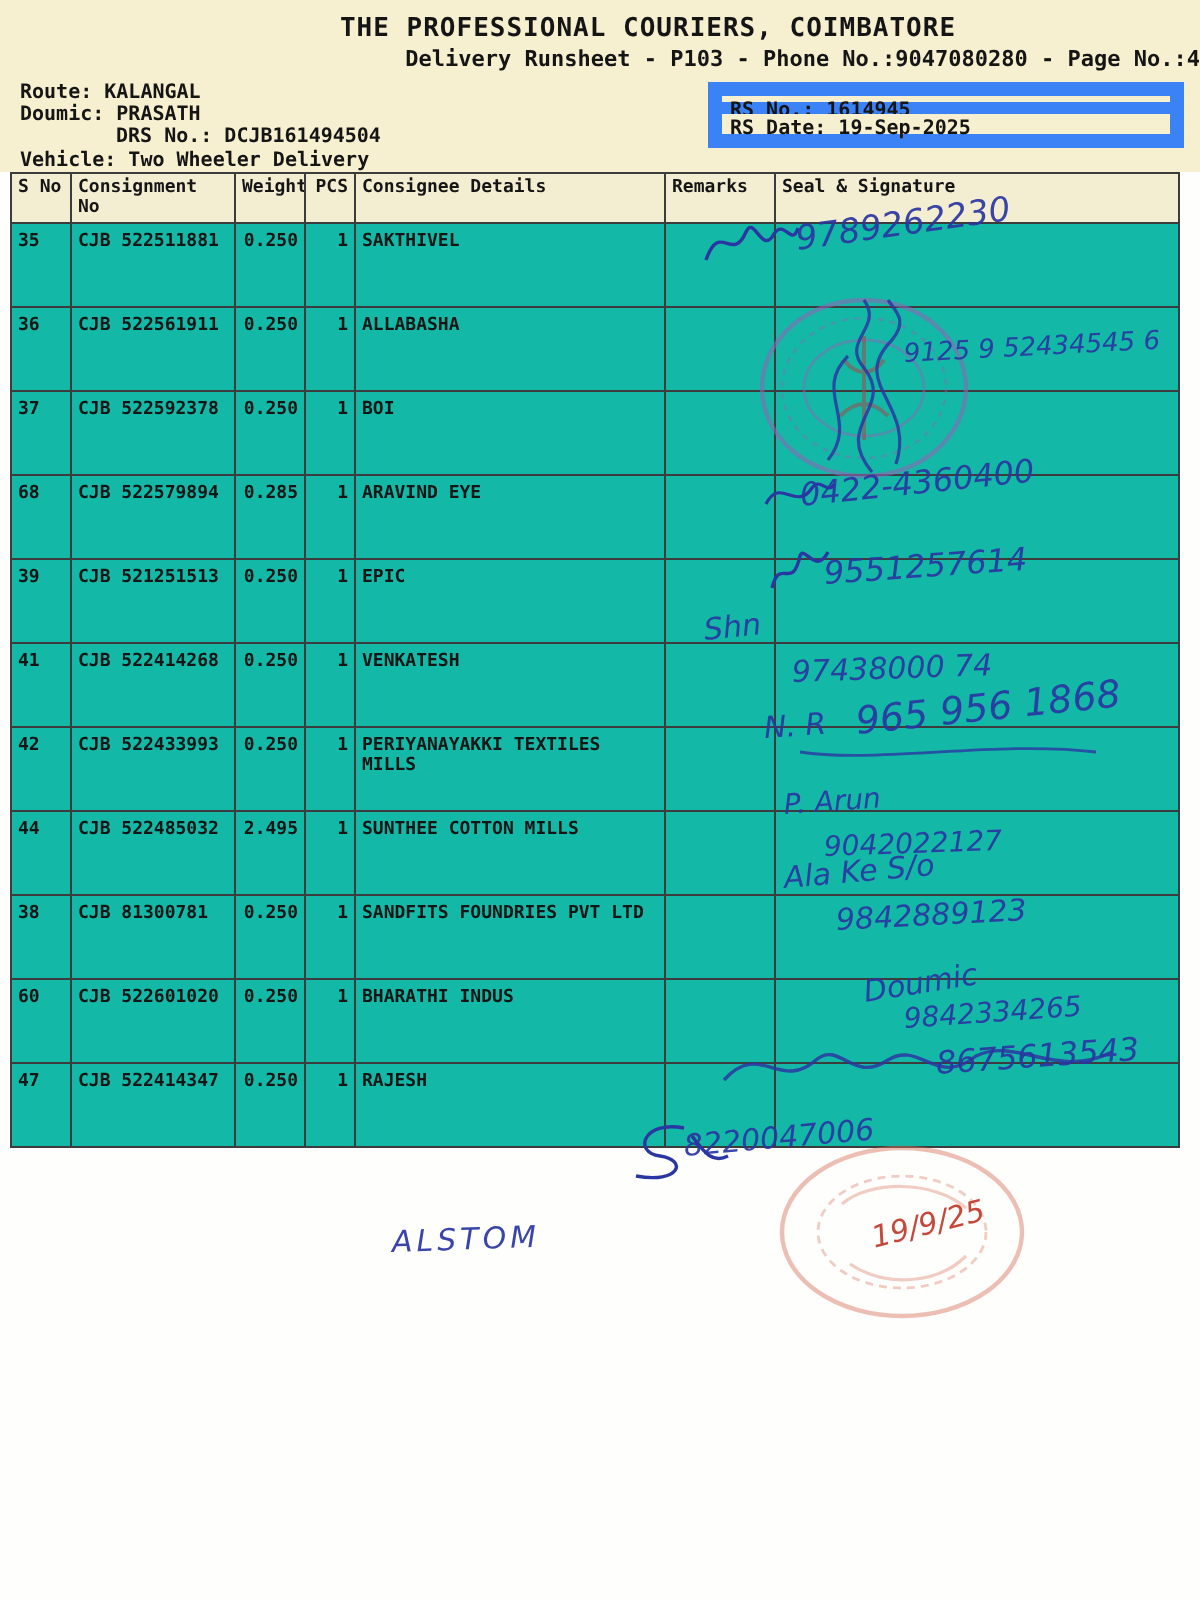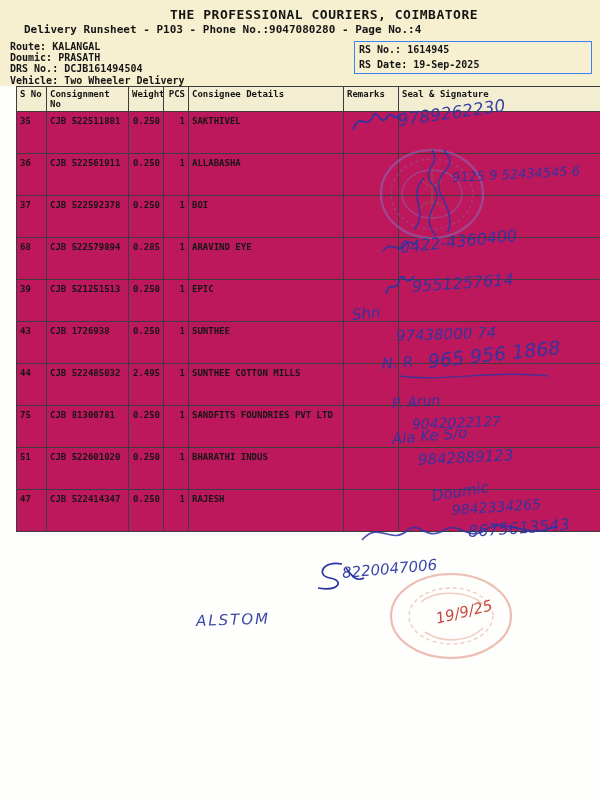--- a/index.html
+++ b/index.html
@@ -19,48 +19,48 @@
   }
   .title {
     position: absolute; left: 0; top: 7px; width: 100%;
     text-align: center;
     font: bold 13px "DejaVu Sans Mono", monospace;
     letter-spacing: 0.5px;
     padding-left: 48px;
   }
   .subtitle {
     position: absolute; left: 0; top: 23px; width: 100%;
-    text-align: left;
+    text-align: right;
     font: bold 11px "DejaVu Sans Mono", monospace;
     padding-left: 24px;
   }
   .info-line {
     position: absolute; left: 10px;
     font: bold 10px "DejaVu Sans Mono", monospace;
     white-space: nowrap;
   }
   .l1 { top: 41px; }
   .l2 { top: 52px; }
-  .l3 { top: 63px; }
+  .l3 { top: 63px; margin-left: 48px; }
   .l4 { top: 75px; text-align: center; }
   .rs-box {
     position: absolute; left: 354px; width: 238px; height: 17px;
-    border: 1px solid #3b82f6;
+    border: 7px solid #3b82f6;
     font: bold 10px "DejaVu Sans Mono", monospace;
     line-height: 15px; padding-left: 4px;
     background: #f7f0d0;
   }
   .rs1 { top: 41px; }
   .rs2 { top: 57px; border-top: none; }
   table {
-    position: absolute; left: 16px; top: 86px;
+    position: absolute; left: 5px; top: 86px;
     width: 584px;
     border-collapse: collapse;
     table-layout: fixed;
-    background: #be185d;
+    background: #14b8a6;
   }
   th, td {
     border: 1px solid #3c3c3c;
     font: bold 9px "DejaVu Sans Mono", monospace;
     text-align: left;
     vertical-align: top;
     padding: 2px 3px;
     overflow: hidden;
   }
   thead th { height: 14px; background: #f3edd2; }
@@ -163,54 +163,63 @@
     <td class="c-sno">39</td>
     <td class="c-consignment">CJB 521251513</td>
     <td class="c-weight">0.250</td>
     <td class="c-pcs">1</td>
     <td class="c-consignee">EPIC</td>
     <td class="c-remarks"></td>
     <td class="c-seal"></td>
   </tr>
 
 
-
-
-  <tr>
-    <td class="c-sno">43</td>
-    <td class="c-consignment">CJB 1726938</td>
-    <td class="c-weight">0.250</td>
-    <td class="c-pcs">1</td>
-    <td class="c-consignee">SUNTHEE</td>
-    <td class="c-remarks"></td>
-    <td class="c-seal"></td>
-  </tr>
+  <tr>
+    <td class="c-sno">41</td>
+    <td class="c-consignment">CJB 522414268</td>
+    <td class="c-weight">0.250</td>
+    <td class="c-pcs">1</td>
+    <td class="c-consignee">VENKATESH</td>
+    <td class="c-remarks"></td>
+    <td class="c-seal"></td>
+  </tr>
+
+  <tr>
+    <td class="c-sno">42</td>
+    <td class="c-consignment">CJB 522433993</td>
+    <td class="c-weight">0.250</td>
+    <td class="c-pcs">1</td>
+    <td class="c-consignee">PERIYANAYAKKI TEXTILES MILLS</td>
+    <td class="c-remarks"></td>
+    <td class="c-seal"></td>
+  </tr>
+
 
   <tr>
     <td class="c-sno">44</td>
     <td class="c-consignment">CJB 522485032</td>
     <td class="c-weight">2.495</td>
     <td class="c-pcs">1</td>
     <td class="c-consignee">SUNTHEE COTTON MILLS</td>
     <td class="c-remarks"></td>
     <td class="c-seal"></td>
   </tr>
 
   <tr>
-    <td class="c-sno">75</td>
+    <td class="c-sno">38</td>
     <td class="c-consignment">CJB 81300781</td>
     <td class="c-weight">0.250</td>
     <td class="c-pcs">1</td>
     <td class="c-consignee">SANDFITS FOUNDRIES PVT LTD</td>
     <td class="c-remarks"></td>
     <td class="c-seal"></td>
   </tr>
 
   <tr>
-    <td class="c-sno">51</td>
+    <td class="c-sno">60</td>
     <td class="c-consignment">CJB 522601020</td>
     <td class="c-weight">0.250</td>
     <td class="c-pcs">1</td>
     <td class="c-consignee">BHARATHI INDUS</td>
     <td class="c-remarks"></td>
     <td class="c-seal"></td>
   </tr>
 
   <tr>
     <td class="c-sno">47</td>

